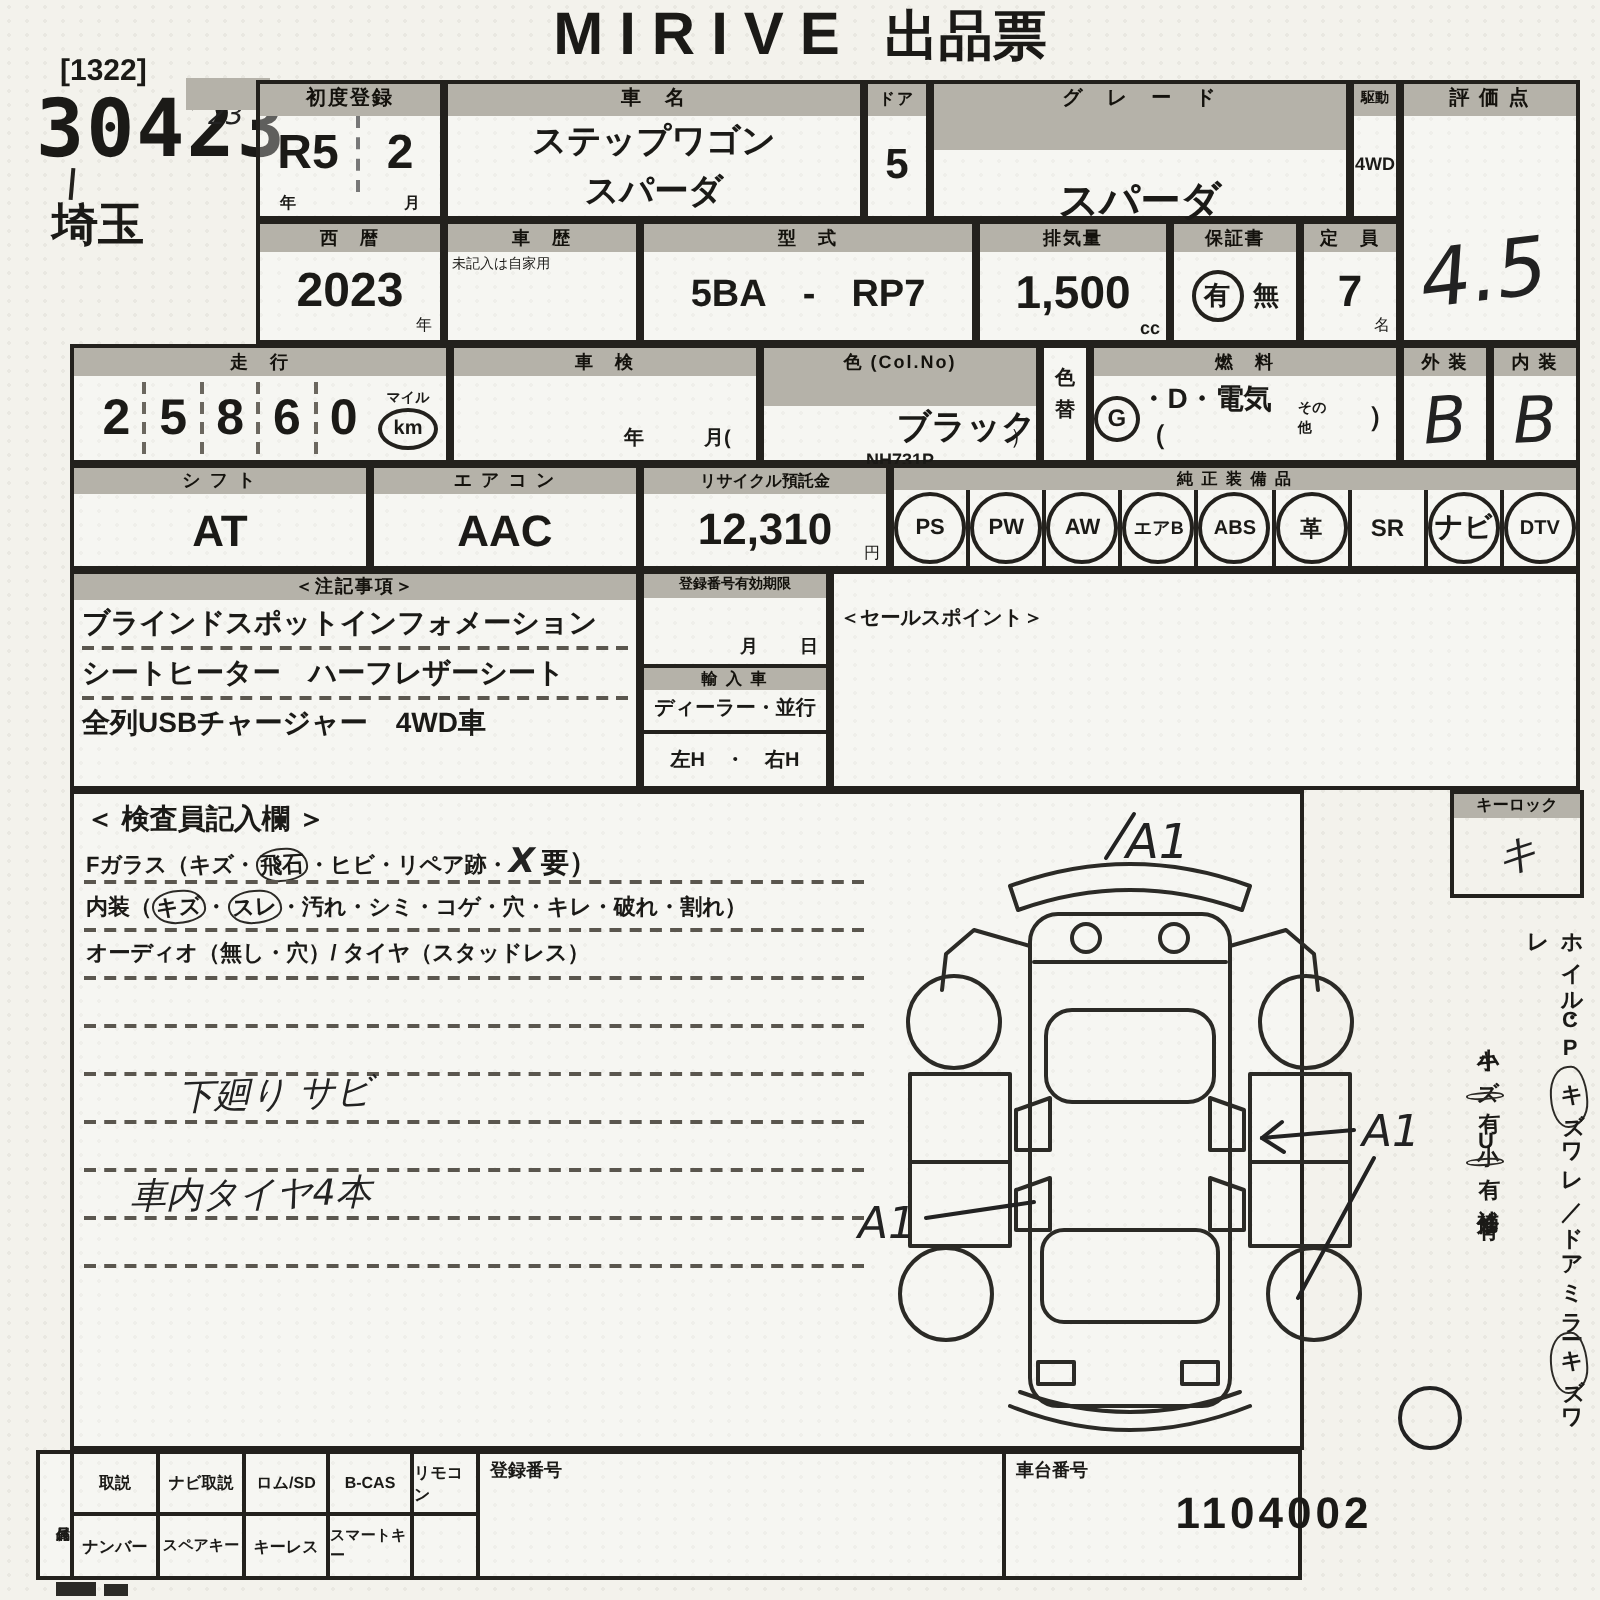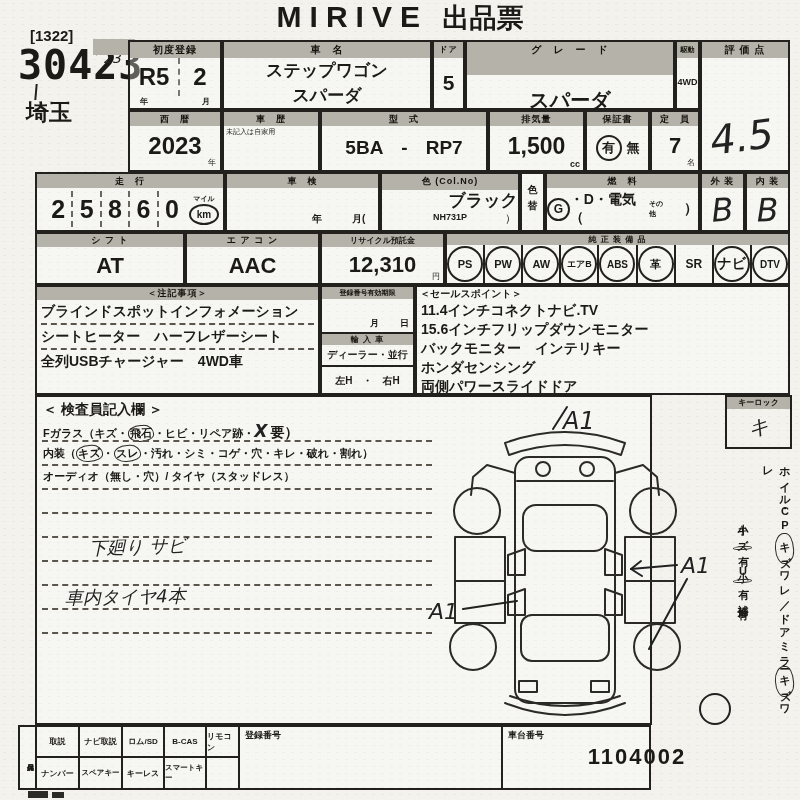--- a/index.html
+++ b/index.html
@@ -141,21 +141,21 @@
     </div>
   </div>
 
   <div class="abs cell" style="left:225px;top:172px;width:155px;height:60px">
     <div class="band" style="font-size:9px;height:14px;line-height:14px">車　検</div>
     <div class="abs" style="left:85px;bottom:4px;font-size:10px;font-weight:bold">年</div>
     <div class="abs" style="left:125px;bottom:4px;font-size:10px;font-weight:bold">月(</div>
   </div>
 
   <div class="abs cell" style="left:380px;top:172px;width:140px;height:60px">
-    <div class="band" style="font-size:9px;height:16px;line-height:14px">色 (Col.No)</div>
+    <div class="band" style="font-size:9px;height:29px;line-height:14px">色 (Col.No)</div>
     <div style="text-align:right;font-size:17px;font-weight:bold;line-height:22px">ブラック</div>
     <div style="text-align:center;font-size:9px;font-weight:bold">NH731P</div>
     <div class="abs" style="right:2px;bottom:4px;font-size:11px">）</div>
   </div>
 
   <div class="abs cell" style="left:520px;top:172px;width:25px;height:60px">
     <div style="text-align:center;font-size:10px;font-weight:bold;padding-top:8px;line-height:16px">
       <div>色</div>
       <div>替</div>
     </div>
@@ -244,28 +244,21 @@
     <div style="position:relative;height:33px;border-bottom:2px solid #23211d">
       <span class="abs" style="left:48px;bottom:2px;font-size:9px;font-weight:bold">月</span>
       <span class="abs" style="right:4px;bottom:2px;font-size:9px;font-weight:bold">日</span>
     </div>
     <div class="band" style="font-size:8px;height:11px;line-height:11px">輸 入 車</div>
     <div style="height:20px;border-bottom:2px solid #23211d;text-align:center;font-size:10px;font-weight:bold;line-height:20px">ディーラー・並行</div>
     <div style="text-align:center;font-size:10px;font-weight:bold;line-height:28px">左H　・　右H</div>
   </div>
 
   <div class="abs cell" style="left:415px;top:285px;width:375px;height:110px">
-    <div style="font-size:10px;font-weight:bold;padding:0 3px">＜セールスポイント＞</div>
-    <div style="font-size:14px;font-weight:bold;line-height:19px;padding:0 4px">
-      <div>11.4インチコネクトナビ.TV</div>
-      <div>15.6インチフリップダウンモニター</div>
-      <div>バックモニター　インテリキー</div>
-      <div>ホンダセンシング</div>
-      <div>両側パワースライドドア</div>
-    </div>
+    <div style="font-size:10px;font-weight:bold;padding:15px 3px">＜セールスポイント＞</div>
   </div>
 
   <div class="abs cell" style="left:35px;top:395px;width:617px;height:330px">
 
     <div class="abs" style="left:6px;top:4px;font-size:14px;font-weight:bold">＜ 検査員記入欄 ＞</div>
 
     <div class="abs" style="left:6px;top:24px;font-size:11px;font-weight:bold">
       <span>Fガラス（キズ・</span><span class="hc">飛石</span><span>・ヒビ・リペア跡・</span><span class="hand" style="font-size:17px">X</span> <span style="font-size:14px">要）</span>
     </div>
     <div class="abs dashline" style="left:5px;top:43px;width:390px"></div>

